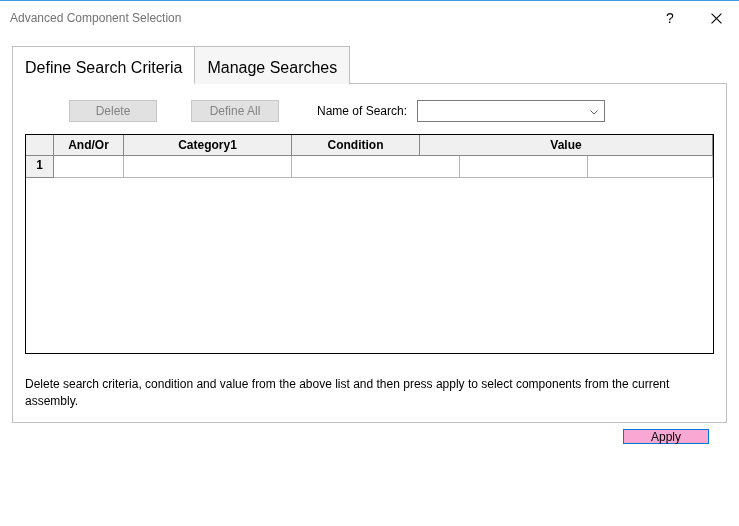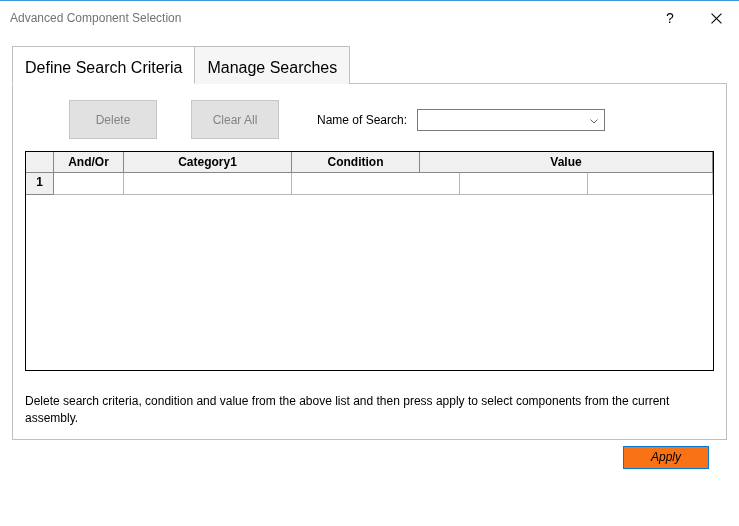--- a/index.html
+++ b/index.html
@@ -70,21 +70,21 @@
     }
     .toolbar {
       display: flex;
       align-items: center;
       gap: 10px;
       margin-bottom: 12px;
       padding-left: 44px;
     }
     .btn {
       min-width: 88px;
-      height: 39px;
+      height: 22px;
       border: 1px solid #c6c6c6;
       background: #e1e1e1;
       color: #838383;
       font-size: 12px;
       font-family: inherit;
       text-align: center;
       cursor: default;
     }
     .toolbar .btn + .btn { margin-left: 24px; }
     .label-nos {
@@ -154,28 +154,27 @@
       font-size: 12px;
       line-height: 1.4;
     }
     .footer {
       display: flex;
       justify-content: flex-end;
       padding: 6px 18px 0 0;
     }
     .apply {
       min-width: 86px;
-      height: 23px;
+      height: 15px;
       border: 1px solid #0078d7;
-      background: #f97316;
+      background: #f9a8d4;
       color: #000;
       font-size: 12px;
       font-family: inherit;
       cursor: pointer;
-      font-style: italic;
     }
   </style>
 </head>
 <body>
 
 <div class="titlebar">
   <div class="title">Advanced Component Selection</div>
   <div class="help">
     <span>?</span>
   </div>
@@ -191,21 +190,21 @@
 
   <div class="tabs">
     <div class="tab active">Define Search Criteria</div>
     <div class="tab inactive">Manage Searches</div>
   </div>
 
   <div class="tabpanel">
 
     <div class="toolbar">
       <button class="btn" disabled="">Delete</button>
-      <button class="btn" disabled="">Clear All</button>
+      <button class="btn" disabled="">Define All</button>
       <span class="label-nos">Name of Search:</span>
       <div class="combo">
         <span class="chev">
           <svg width="8" height="5" viewBox="0 0 8 5">
               <polyline points="0.5,0.5 4,4 7.5,0.5" fill="none" stroke="#606060" stroke-width="1"></polyline>
             </svg>
         </span>
       </div>
     </div>
 

